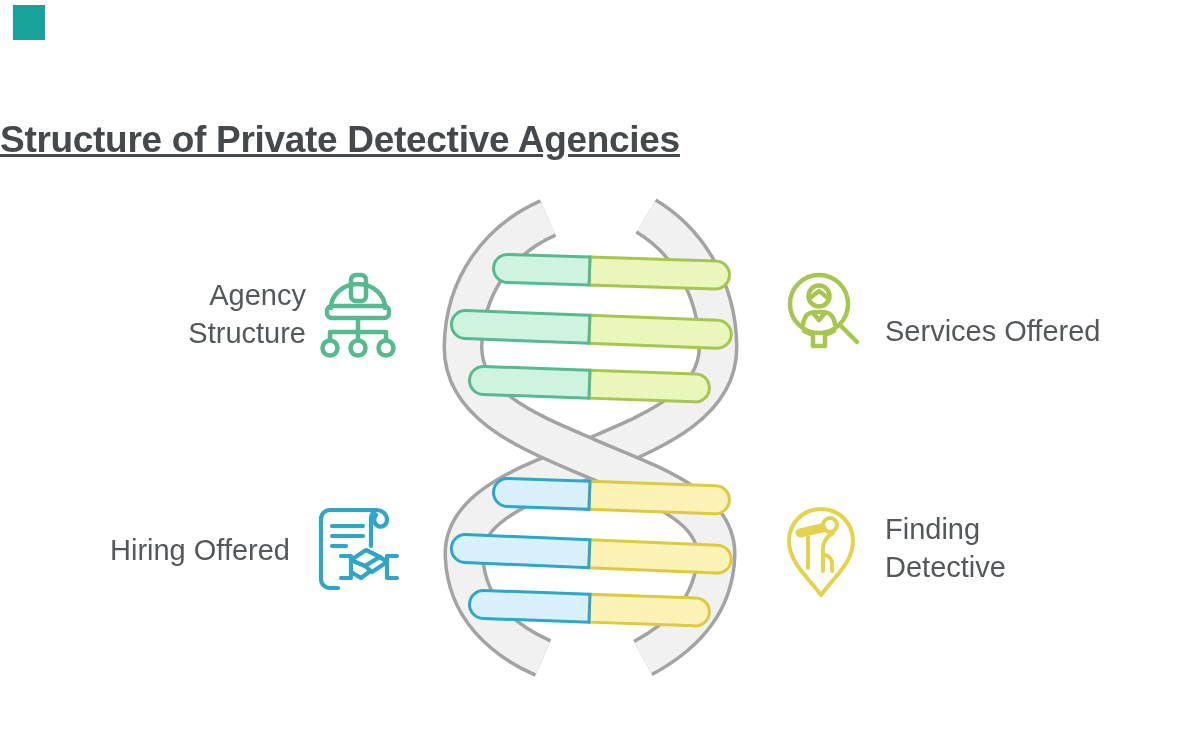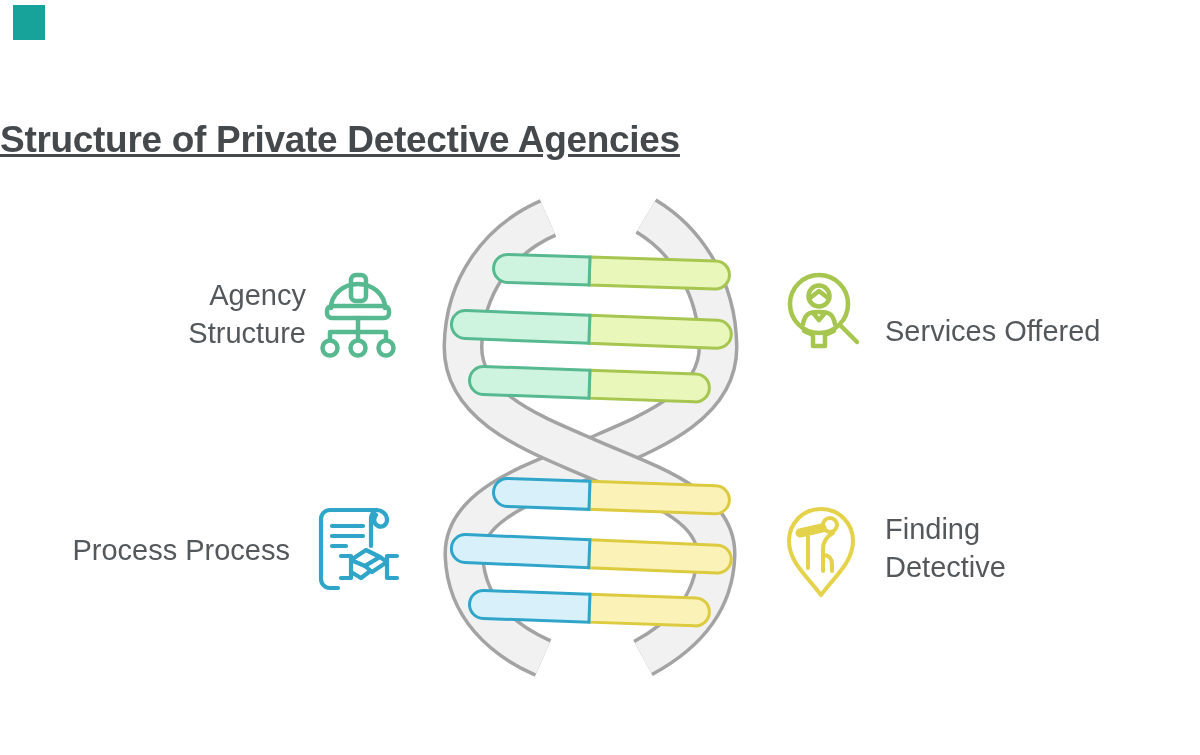--- a/index.html
+++ b/index.html
@@ -110,21 +110,21 @@
     <circle cx="37" cy="37" r="29"></circle>
     <path d="M59 59 L75 75"></path>
     <circle cx="37" cy="29" r="10.5"></circle>
     <path d="M28 31 L37 24 L46 31"></path>
     <path d="M21 57 C23 46 28 45 37 45 C46 45 51 46 53 57"></path>
     <path d="M31 46 L37 53 L43 46"></path>
     <path d="M22 64 L31 68 V79 H43 V68 L52 64"></path>
   </g>
 </svg>
 
-<div class="node-label" id="label-hiring">Process Process</div>
+<div class="node-label" id="label-hiring">Hiring Offered</div>
 <svg class="icon" id="icon-hiring" width="92" height="96" viewBox="0 0 92 96">
   <g class="stk stk-blue" style="stroke-width:4.2;">
     <path d="M68 10 H22 C17 10 13 14 13 19 V79 C13 84 17 88 22 88 H30"></path>
     <path d="M68 10 C74 10 79 14 79 20 C79 25 74 28 70 26 C66 24 65 19 68 15 M63 46 V19 C63 15 65 12 68 10"></path>
     <path d="M24 26 H55 M24 36 H55 M24 46 H38"></path>
     <path d="M33 56 H43 V78 H33"></path>
     <path d="M89 56 H79 V78 H89"></path>
     <path class="fill-white" d="M43 60 L58 50 L72 57 L57 66 Z"></path>
     <path class="fill-white" d="M57 66 L72 57 L79 62 L64 72 Z"></path>
     <path d="M43 72 L53 78 L61 72"></path>

